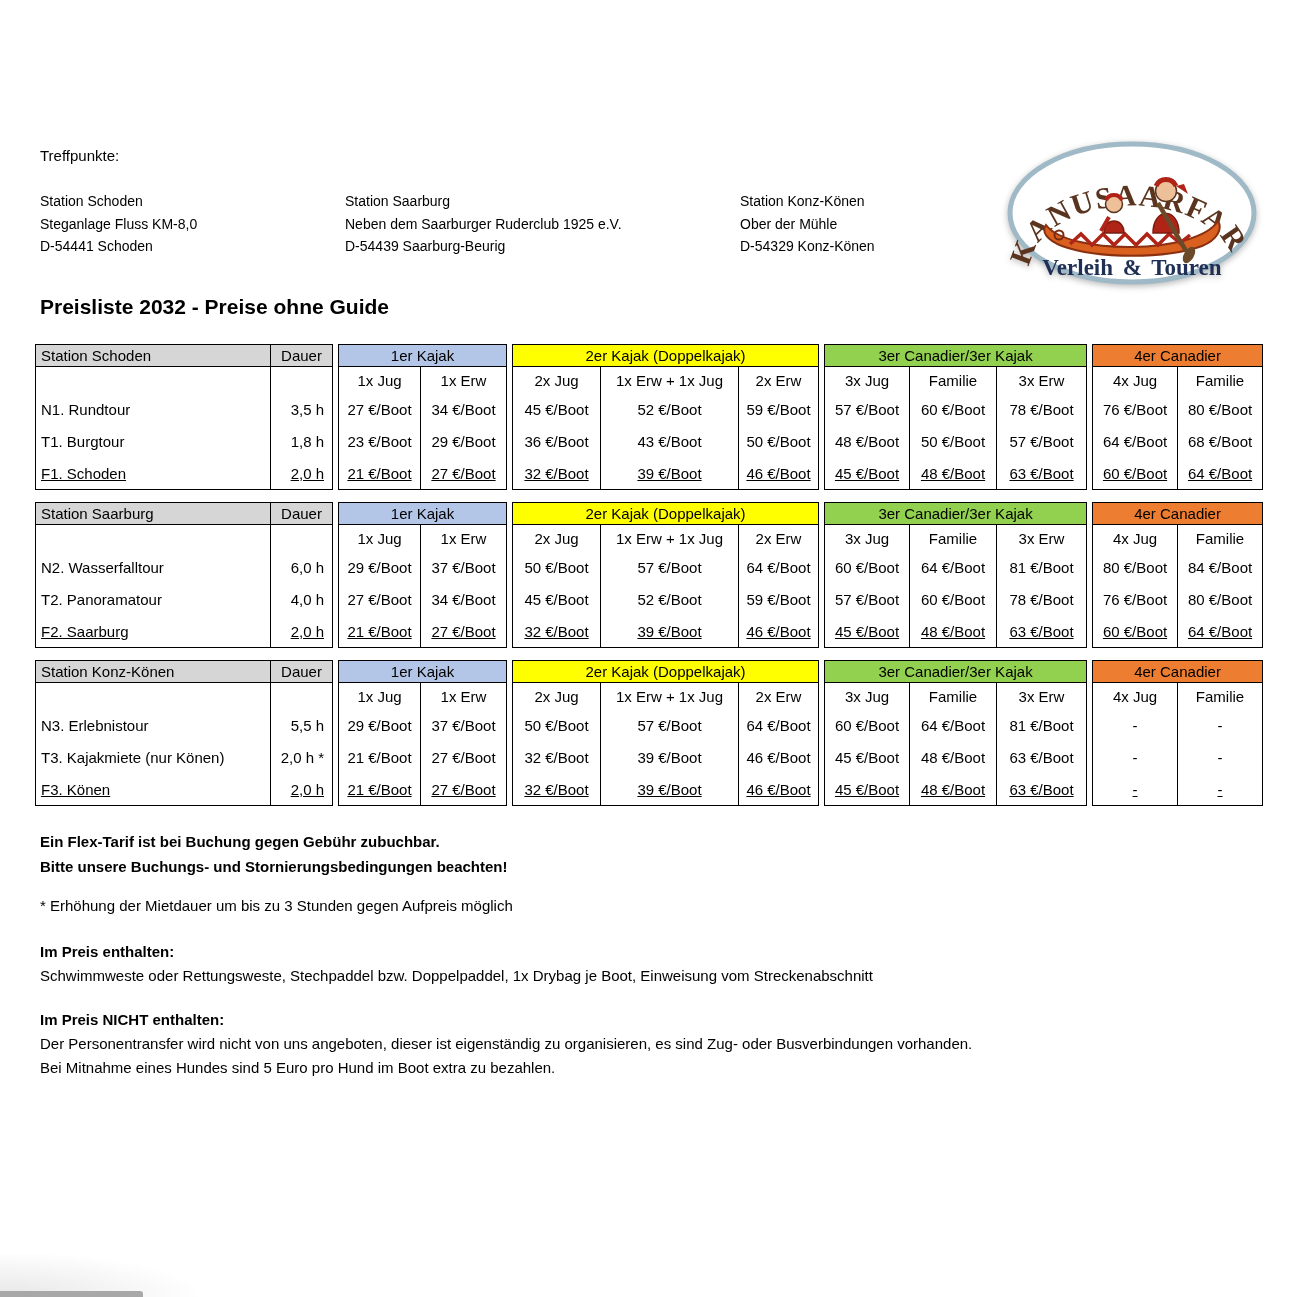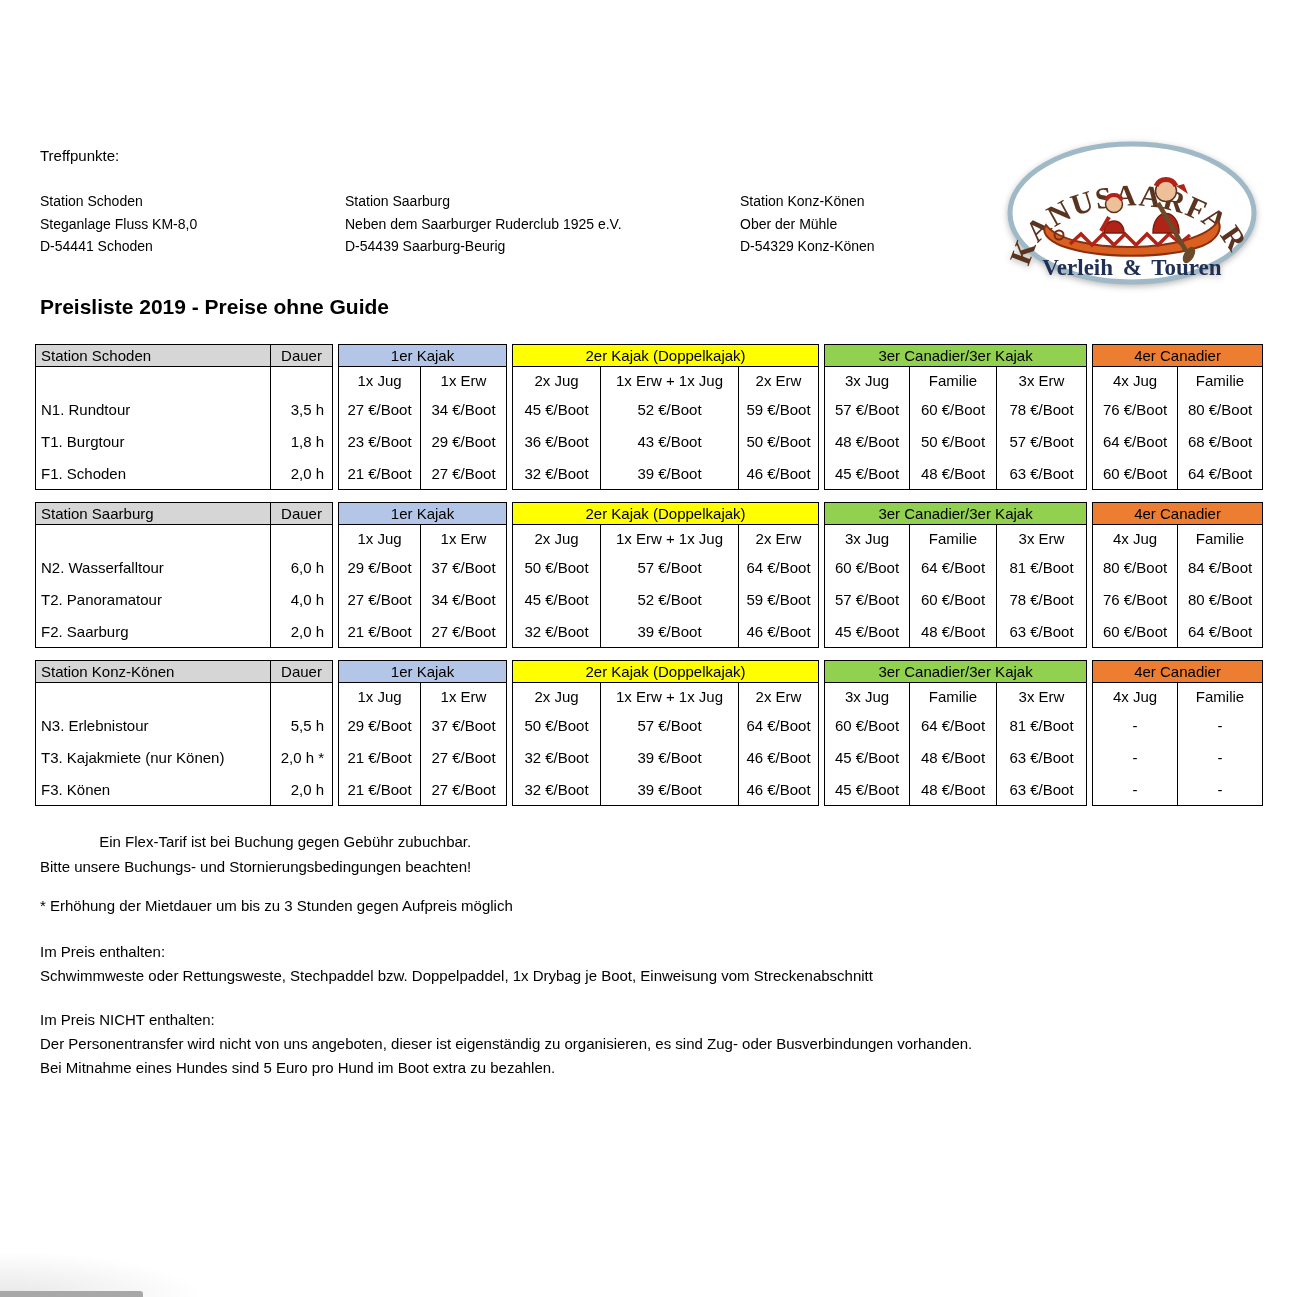--- a/index.html
+++ b/index.html
@@ -22,25 +22,25 @@
   .price-table td{padding:0;font-size:15px;overflow:hidden;white-space:nowrap;}
   tr.ghead td{height:21px;border:1.5px solid #000;text-align:center;}
   tr.ghead td.st{background:#d6d6d6;text-align:left;padding-left:5px;}
   tr.ghead td.dh{background:#d6d6d6;}
   tr.ghead td.sp{border-top:none;border-bottom:none;background:#fff;}
   tr.sub td,tr.data td{border-left:1.5px solid #000;border-right:1.5px solid #000;text-align:center;}
   tr.sub td{height:26px;}
   tr.data td{height:32px;}
   tr.data td.tn{text-align:left;padding-left:5px;}
   tr.data td.dv{text-align:right;padding-right:8px;}
-  tr.last td{border-bottom:1.5px solid #000;}
+  tr.last td{border-bottom:1.5px solid #000;text-decoration:underline;}
   tr.last td.sp{border-bottom:none;}
 
   .notes{position:absolute;left:40px;font-size:15px;}
-  .n-bold{font-weight:normal;text-align:right;}
+  .n-bold{font-weight:bold;}
   .flex-note{top:829px;line-height:25px;}
   .ast-note{top:897px;}
   .incl-label{top:943px;}
   .incl-text{top:967px;text-align:right;}
   .nincl-label{top:1011px;}
   .nincl-text1{top:1035px;}
   .nincl-text2{top:1059px;}
 
   .bottom-haze{position:absolute;left:0;bottom:0;width:520px;height:44px;
      background:radial-gradient(ellipse 60% 160% at 0% 100%, rgba(120,120,120,0.18), rgba(120,120,120,0) 65%);}
@@ -94,21 +94,21 @@
       <circle cx="160" cy="50" r="10.5" fill="#eec09a" stroke="#5a341f" stroke-width="1.5"></circle>
       <path d="M 150,45 A 11 11 0 0 1 170,45" fill="none" stroke="#b02418" stroke-width="5"></path>
       <path d="M 170,45 l 12,8 l -4,-10 Z" fill="#b02418"></path>
       <path d="M 147,92 C 147,66 173,66 173,92 Z" fill="#b02418" stroke="#7a1c10" stroke-width="1.5"></path>
       <line x1="152" y1="62" x2="180" y2="110" stroke="#6b4a2a" stroke-width="4.5"></line>
       <ellipse cx="183" cy="114" rx="5" ry="9" transform="rotate(30 183 114)" fill="#6b4a2a"></ellipse>
       <text x="126" y="134" text-anchor="middle" font-family="Liberation Serif, serif" font-size="23" font-weight="bold" fill="#1f2f55" word-spacing="4">Verleih &amp; Touren</text>
     </svg>
   </div>
 
-  <div class="doc-title">Preisliste 2019 - Preise ohne Guide</div>
+  <div class="doc-title">Preisliste 2032 - Preise ohne Guide</div>
 
   <div class="tables">
       <table class="price-table">
         <colgroup>
           <col style="width: 235px;">
           <col style="width: 62px;">
           <col style="width: 6px;">
           <col style="width: 82px;">
           <col style="width: 86px;">
           <col style="width: 6px;">

